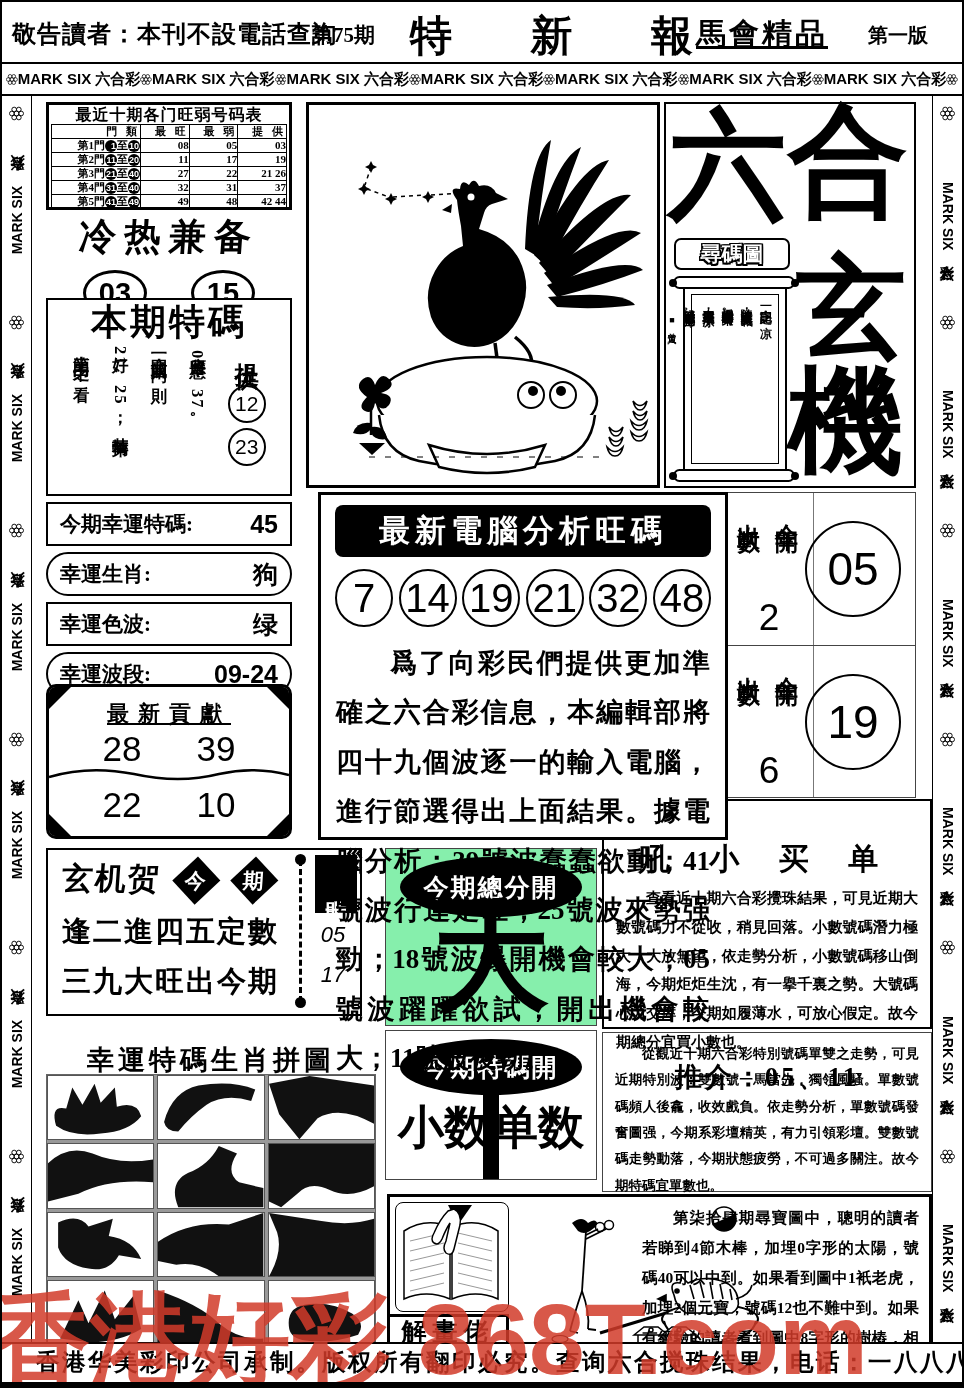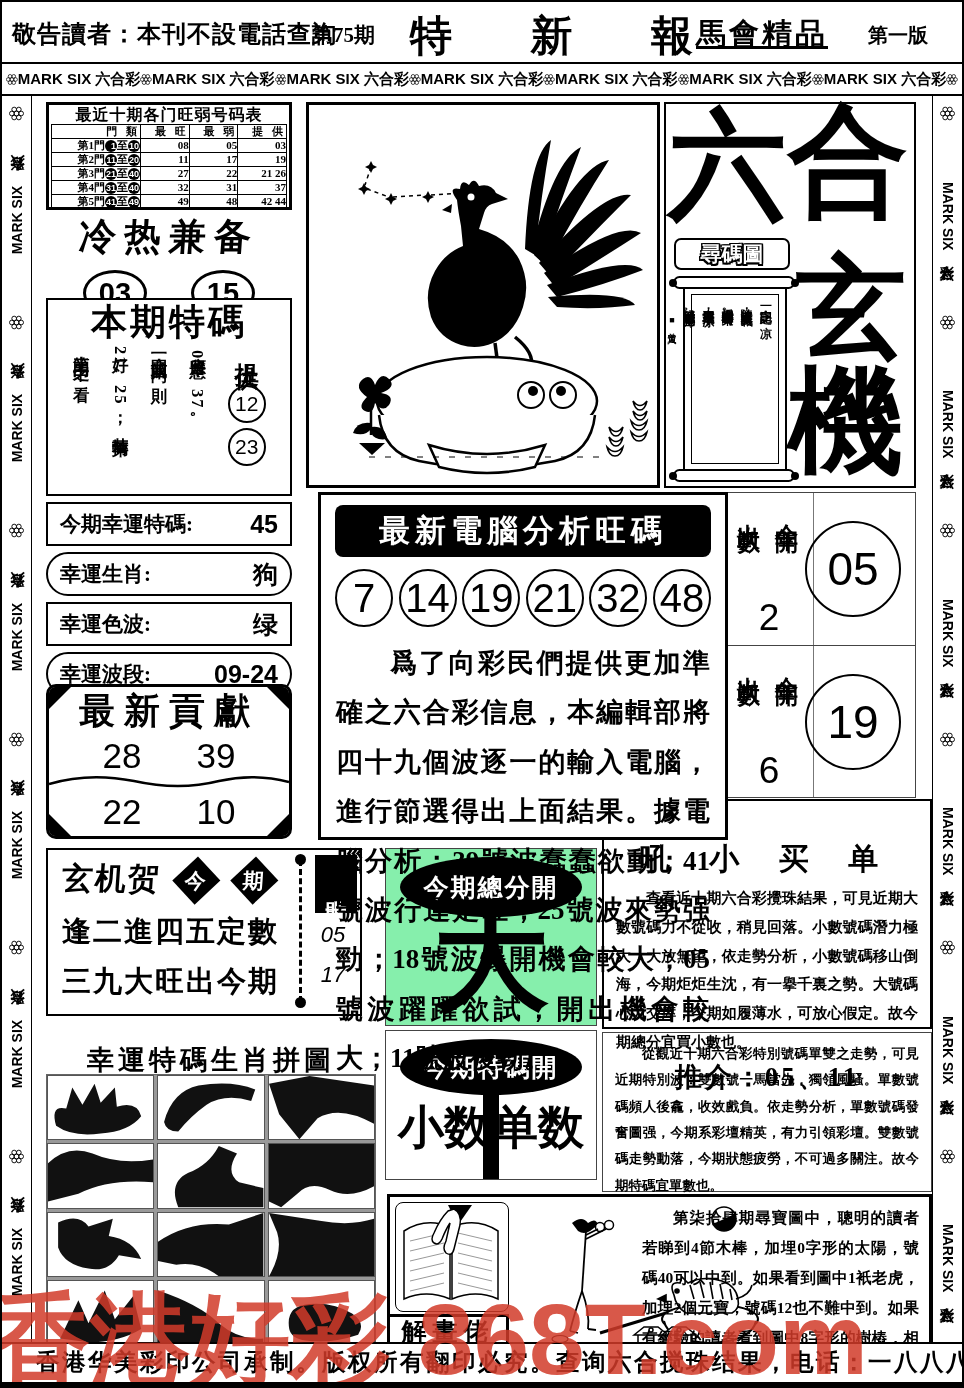--- a/index.html
+++ b/index.html
@@ -51,21 +51,21 @@
           display:flex; align-items:center; justify-content:center; font-family:"Liberation Sans",sans-serif; }
 
 .lrow { position:absolute; left:44px; width:246px; height:44px; border:2.5px solid #000; background:#fff;
         display:flex; align-items:center; justify-content:space-between; padding:0 12px; }
 .lrow.round { border-radius:24px; }
 .lrow .lab { font-size:21px; font-weight:700; }
 .lrow .val { font-size:25px; font-weight:600; font-family:"Liberation Sans",sans-serif; }
 
 .contri { position:absolute; left:44px; top:682px; width:246px; height:155px; border:3px solid #000;
           border-radius:10px; background:#fff; text-align:center; overflow:hidden; }
-.contri h3 { font-size:36px; font-weight:900; letter-spacing:9px; margin-top:0; }
+.contri h3 { font-size:22px; font-weight:900; letter-spacing:9px; margin-top:12px;text-decoration:underline; }
 .contri .nums { display:flex; justify-content:space-around; padding:0 26px; font-size:35px;
                 font-family:"Liberation Sans",sans-serif; }
 .contri svg.wave { display:block; margin-top:-4px; }
 .contri .note { font-size:20px; font-weight:900; letter-spacing:4px; color:#fff; margin-top:-8px;
   text-shadow:-1.5px -1.5px 0 #000,1.5px -1.5px 0 #000,-1.5px 1.5px 0 #000,1.5px 1.5px 0 #000,0 -1.5px 0 #000,0 1.5px 0 #000,-1.5px 0 0 #000,1.5px 0 0 #000; }
 .corner { position:absolute; width:0; height:0; border:12px solid transparent; }
 
 .mystery { position:absolute; left:44px; top:846px; width:316px; height:168px; border:2.5px solid #000; background:#fff; }
 .mystery .ttl { position:absolute; left:14px; top:8px; font-size:31px; font-weight:900; transform:skewX(-4deg); letter-spacing:2px; }
 .diamond { display:inline-block; width:34px; height:34px; background:#000; transform:rotate(45deg) translateY(-2px); margin:0 7px; vertical-align:middle; }

